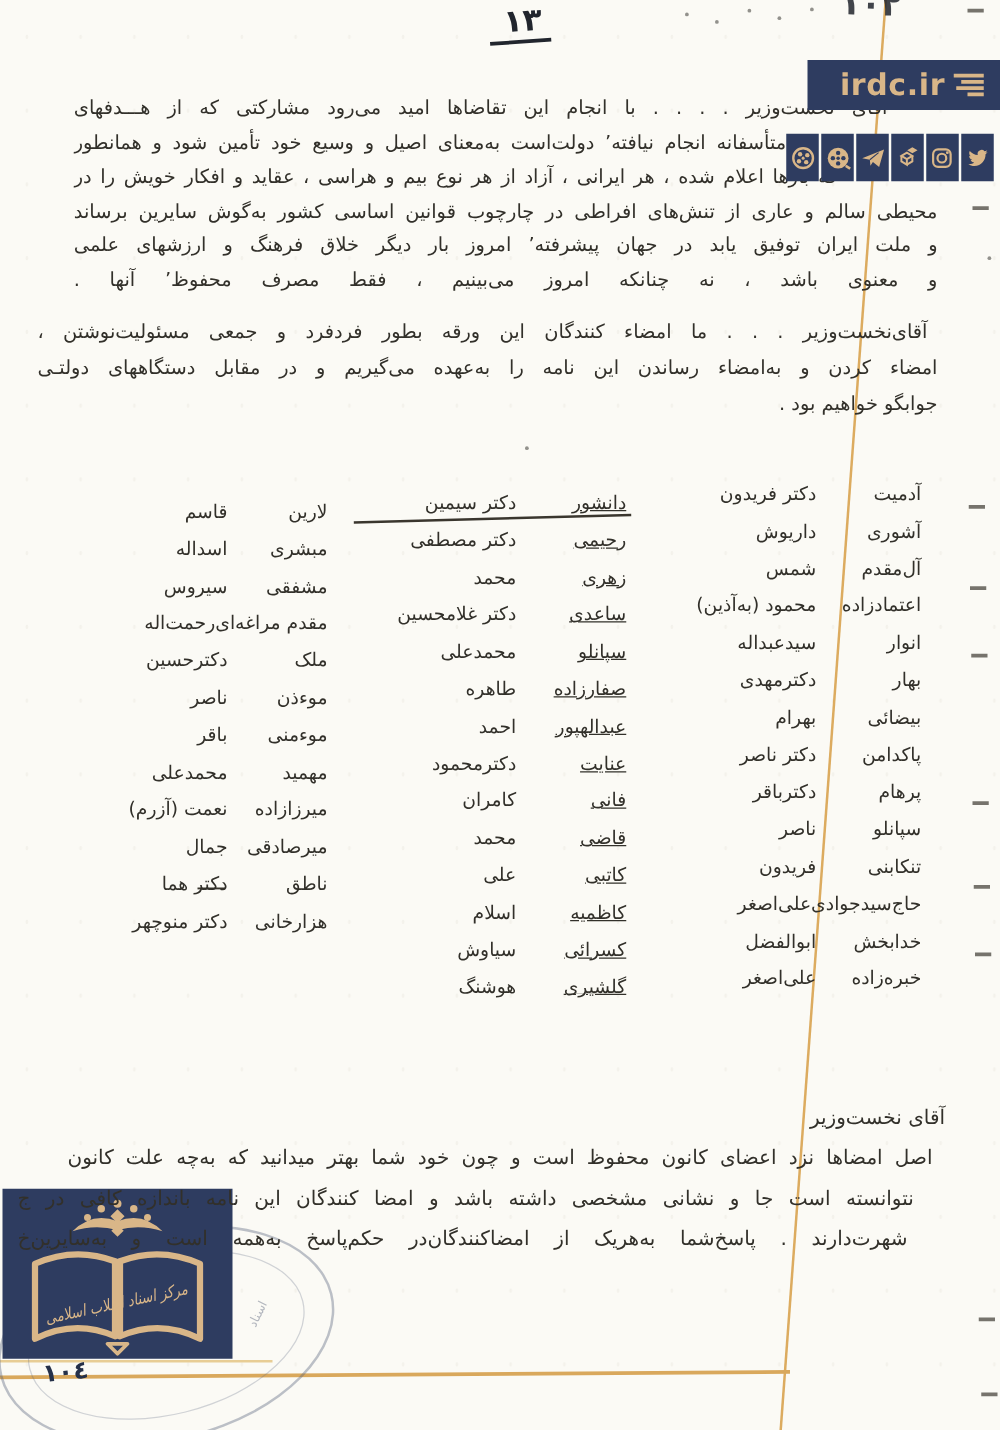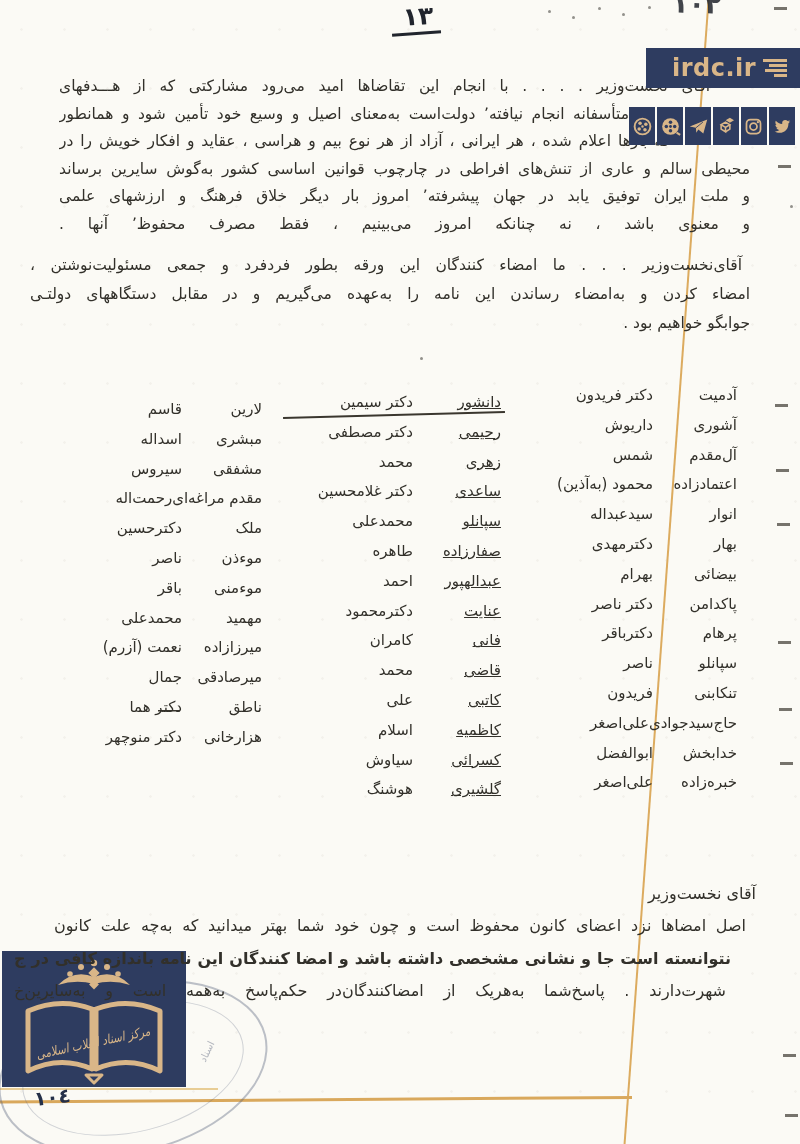--- a/index.html
+++ b/index.html
@@ -279,21 +279,21 @@
       </div>
       <div class="nrow">
         <span class="sn">هزارخانی</span>
         <span class="fn">دکتر منوچهر</span>
       </div>
     </div>
 
   <div class="tblock pbottom">
     <div class="pb-h">آقای نخست‌وزیر</div>
   <div class="tl" style="padding-right: 10px; margin-left: 40px;">اصل امضاها نزد اعضای کانون محفوظ است و چون خود شما بهتر میدانید که به‌چه علت کانون</div>
-      <div class="tl" style="padding-right: 25px; font-weight: bold;">نتوانسته است جا و نشانی مشخصی داشته باشد و امضا کنندگان این نامه باندازه کافی در ج</div>
+      <div class="tl" style="padding-right: 25px;">نتوانسته است جا و نشانی مشخصی داشته باشد و امضا کنندگان این نامه باندازه کافی در ج</div>
       <div class="tl" style="padding-right: 30px;">شهرت‌دارند . پاسخ‌شما به‌هریک از امضاکنندگان‌در حکم‌پاسخ به‌همه است و به‌سایرین‌خ</div>
     </div>
 
   <div class="cstamp"></div>
   <div class="cstamp2"></div>
   <div class="cstamp-t1">انقلاب اسلامی</div>
   <div class="cstamp-t2">اسناد</div>
 
   <div class="sbox">
     <svg width="184" height="136" viewBox="0 0 184 136">

